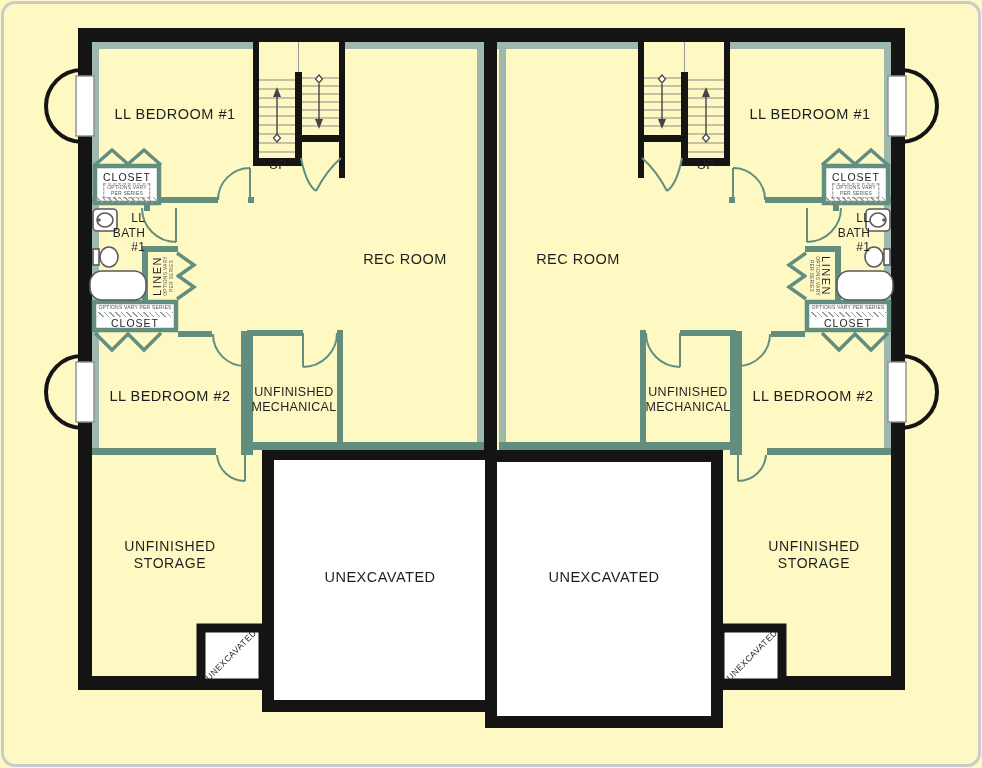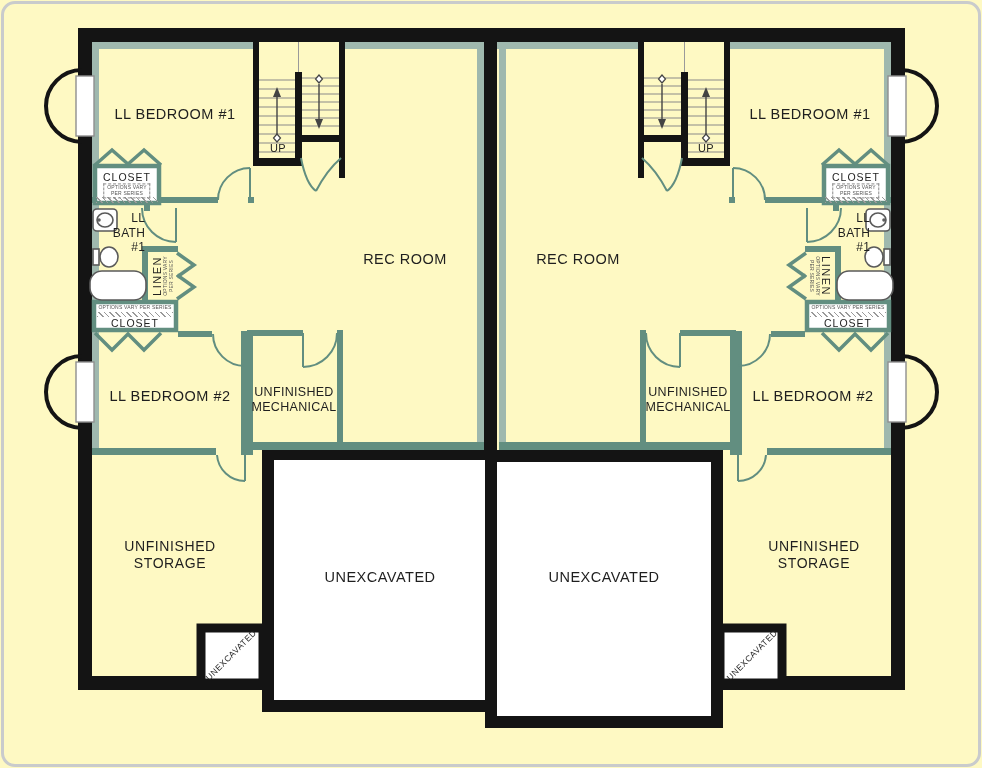--- a/index.html
+++ b/index.html
@@ -27,21 +27,21 @@
   .winbox{fill:#fff;stroke:#8f8f8f;stroke-width:1.4;}
   .bow{fill:none;stroke:var(--wall-black);stroke-width:4;}
   .lbl{position:absolute;transform:translate(-50%,-50%);text-align:center;white-space:nowrap;}
   .f-room{font-size:14.5px;letter-spacing:.5px;}
   .f-2l{font-size:14px;line-height:17px;letter-spacing:.6px;}
   .f-mech{font-size:12.5px;line-height:15px;letter-spacing:.3px;}
   .f-bath{font-size:12px;line-height:14.5px;letter-spacing:.3px;text-align:right;}
   .f-closet{font-size:10.5px;letter-spacing:1px;}
   .f-linen{font-size:11px;letter-spacing:1.5px;}
   .f-tiny{font-size:5px;line-height:5.6px;letter-spacing:.2px;color:#555;}
-  .f-up{font-size:11px;letter-spacing:.3px;}
+  .f-up{font-size:13px;letter-spacing:.3px;margin-top:16px;}
   .f-diag{font-size:8.5px;letter-spacing:.5px;}
   .rot-ccw{transform:translate(-50%,-50%) rotate(-90deg);}
   .rot-cw{transform:translate(-50%,-50%) rotate(90deg);}
   .rot-diag{transform:translate(-50%,-50%) rotate(-45deg);}
   .opt-box{position:absolute;transform:translate(-50%,-50%);border:1px dashed #8a8a8a;
            padding:1px 3px;text-align:center;white-space:nowrap;}
   .hatch{position:absolute;background:repeating-linear-gradient(45deg,#9a9a9a 0 1px,transparent 1px 4px);}
 </style>
 </head>
 <body>

